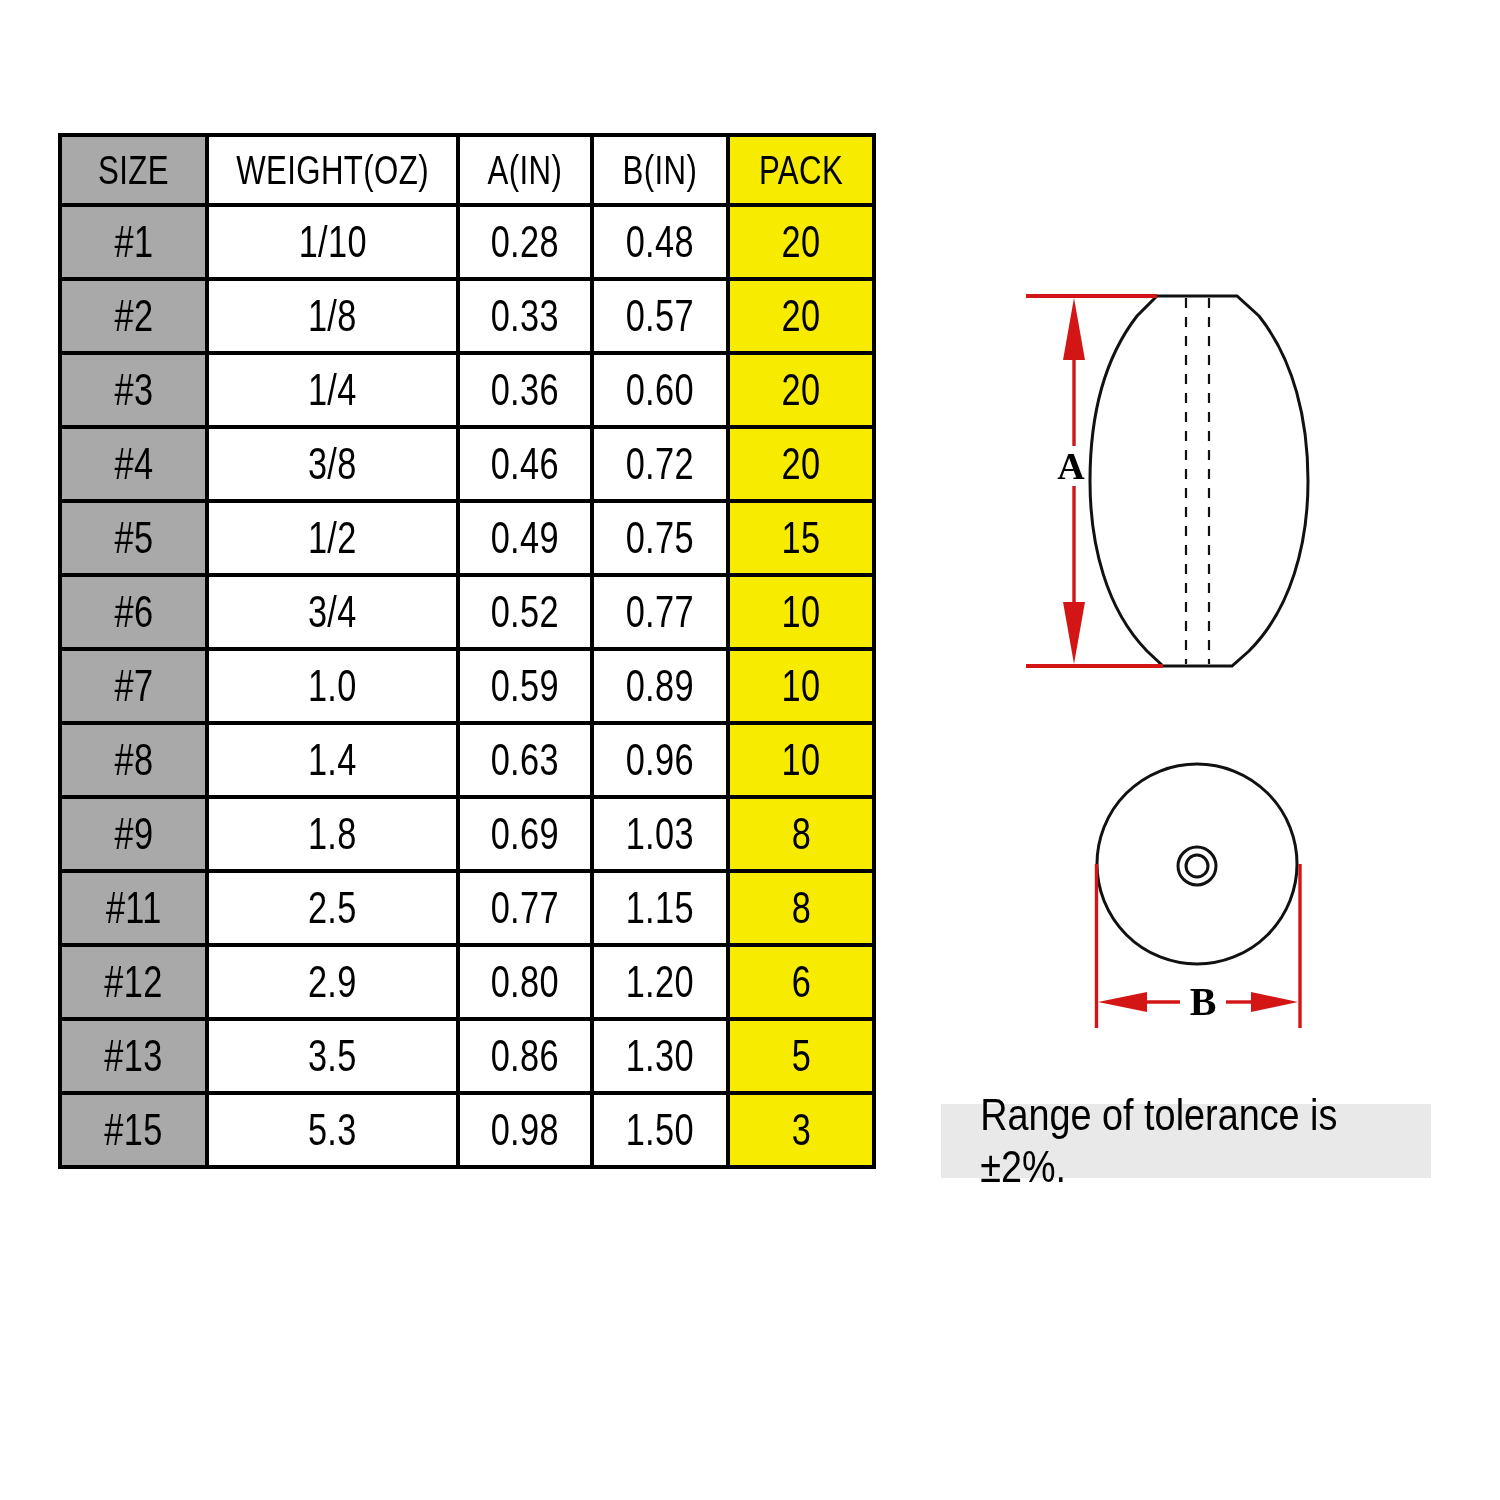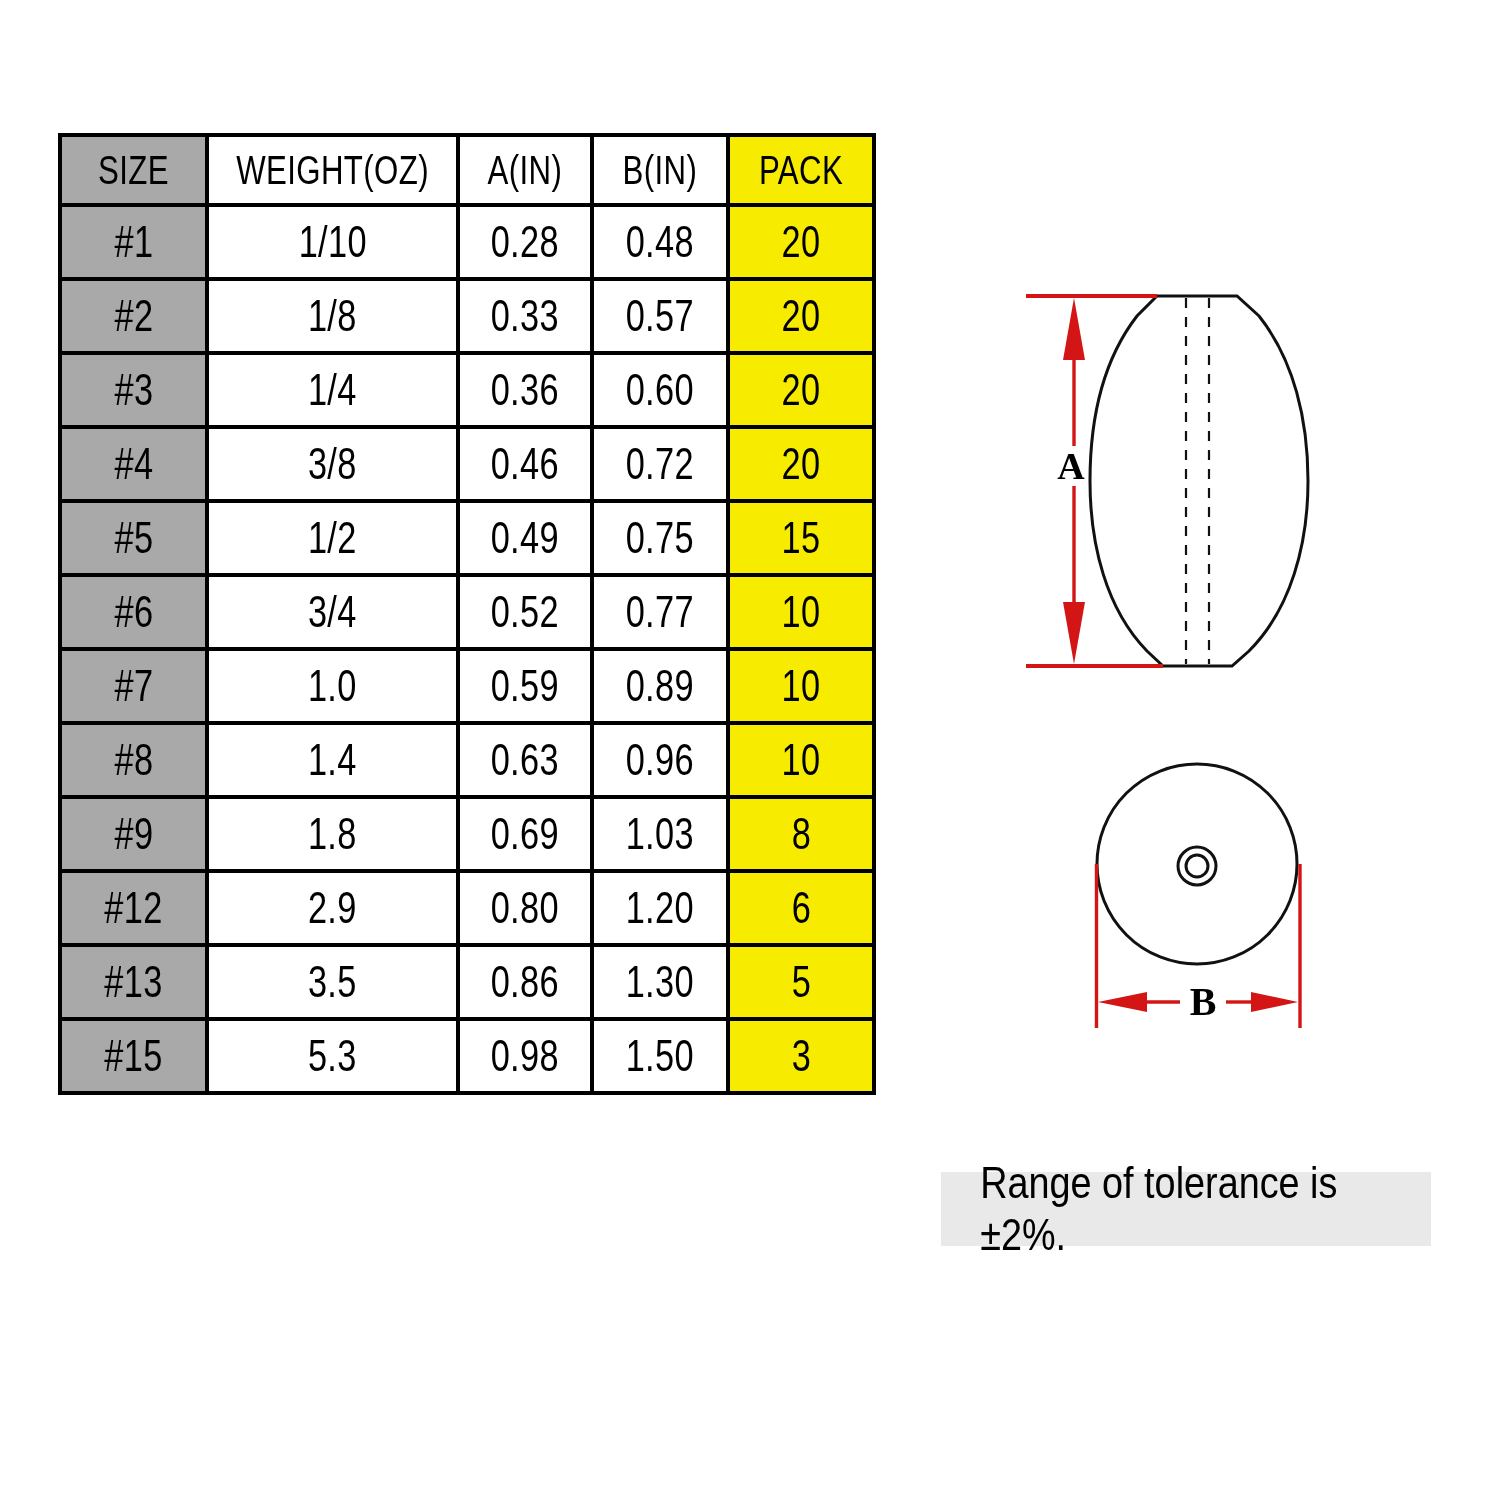--- a/index.html
+++ b/index.html
@@ -76,21 +76,21 @@
   .dim-label {
     font-family: "Liberation Serif", serif;
     font-weight: bold;
     fill: #000;
   }
 
   
   .tolerance-note {
     position: absolute;
     left: 941px;
-    top: 1172px;
+    top: 1104px;
     width: 490px;
     height: 74px;
     background: var(--note-bg, #e9e9e9);
     display: flex;
     align-items: center;
     justify-content: center;
   }
   .tolerance-note .cond {
     font-size: 45px;
     transform: scaleX(0.84);
@@ -195,20 +195,27 @@
 
   <tr>
     <td class="cell-size"><span class="cond">#9</span></td>
     <td><span class="cond">1.8</span></td>
     <td><span class="cond">0.69</span></td>
     <td><span class="cond">1.03</span></td>
     <td class="cell-pack"><span class="cond">8</span></td>
   </tr>
 
 
+  <tr>
+    <td class="cell-size"><span class="cond">#11</span></td>
+    <td><span class="cond">2.5</span></td>
+    <td><span class="cond">0.77</span></td>
+    <td><span class="cond">1.15</span></td>
+    <td class="cell-pack"><span class="cond">8</span></td>
+  </tr>
 
   <tr>
     <td class="cell-size"><span class="cond">#12</span></td>
     <td><span class="cond">2.9</span></td>
     <td><span class="cond">0.80</span></td>
     <td><span class="cond">1.20</span></td>
     <td class="cell-pack"><span class="cond">6</span></td>
   </tr>
 
   <tr>

